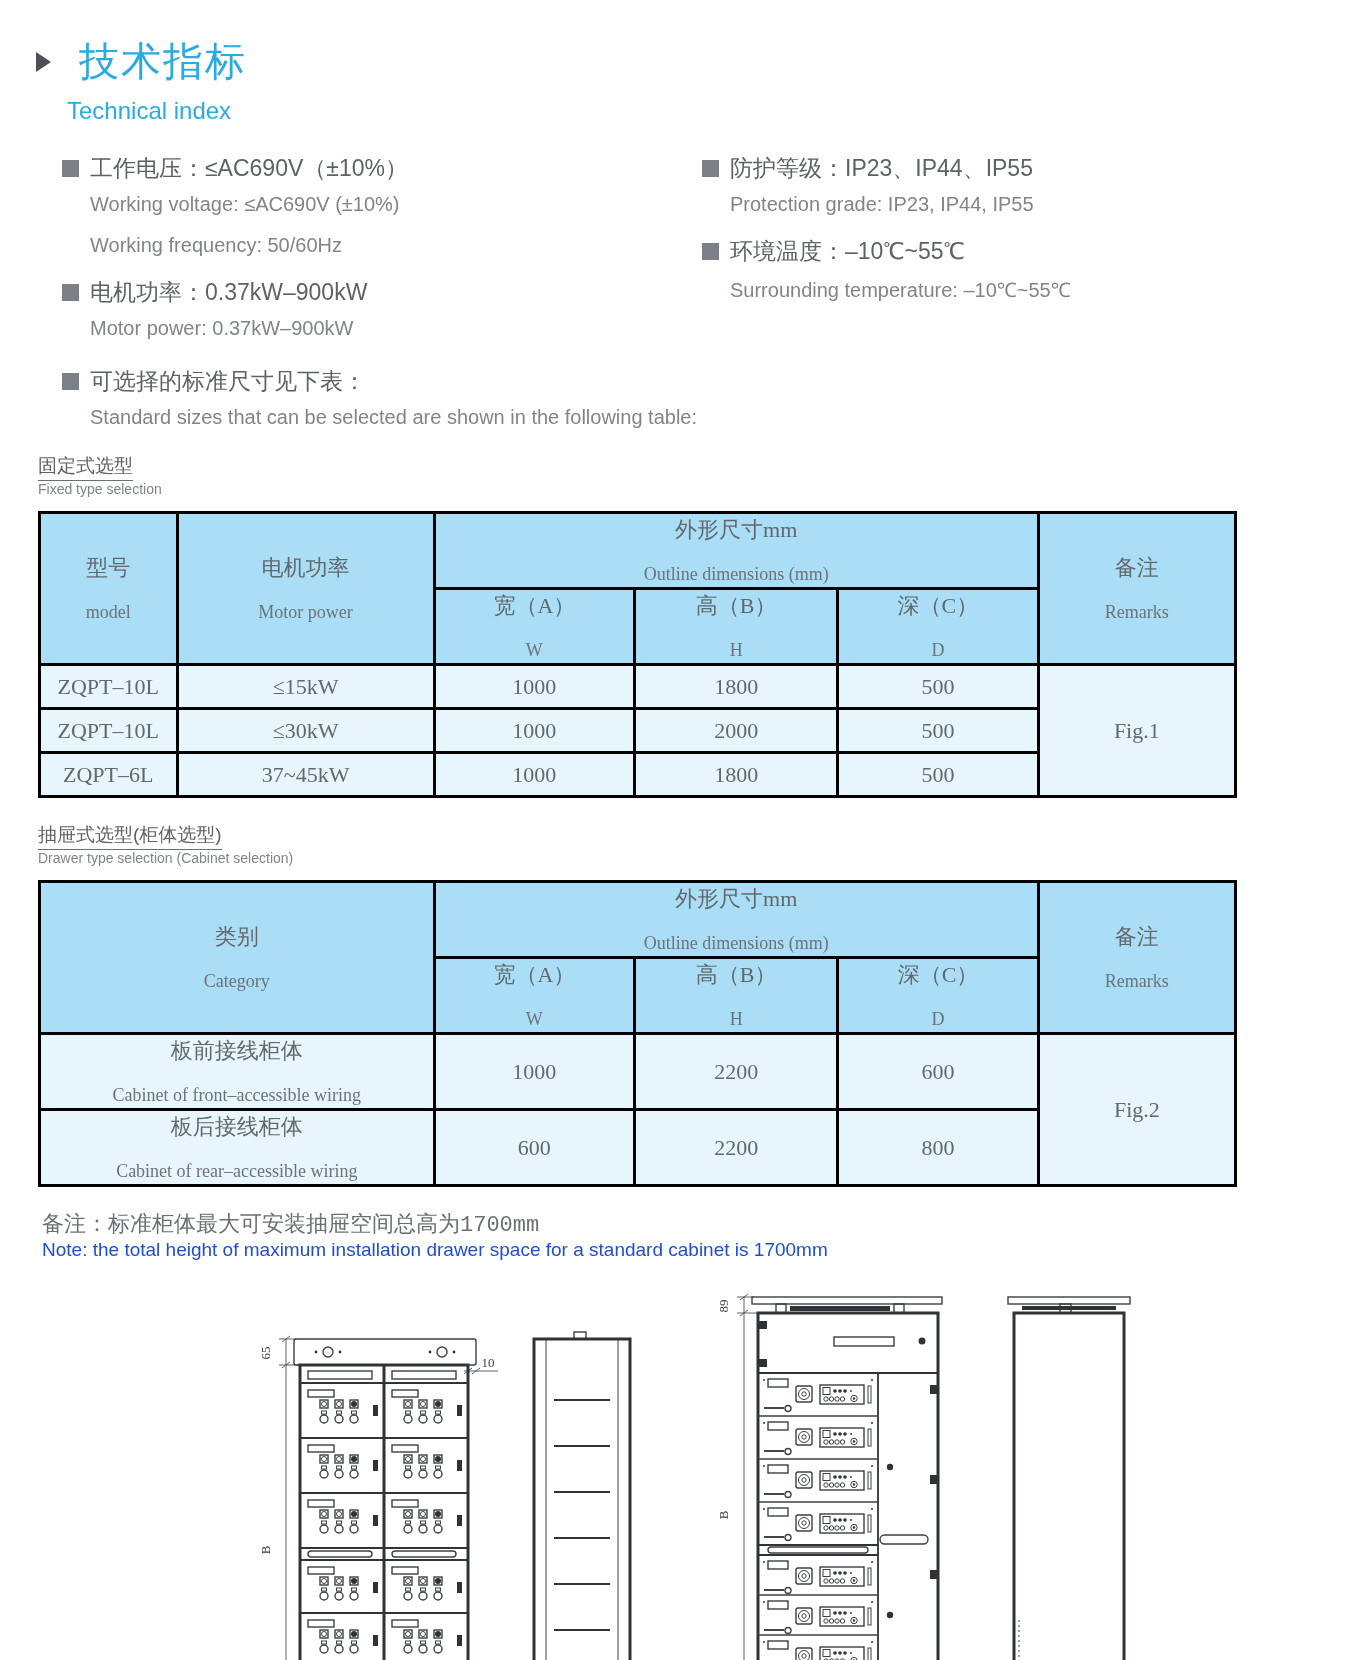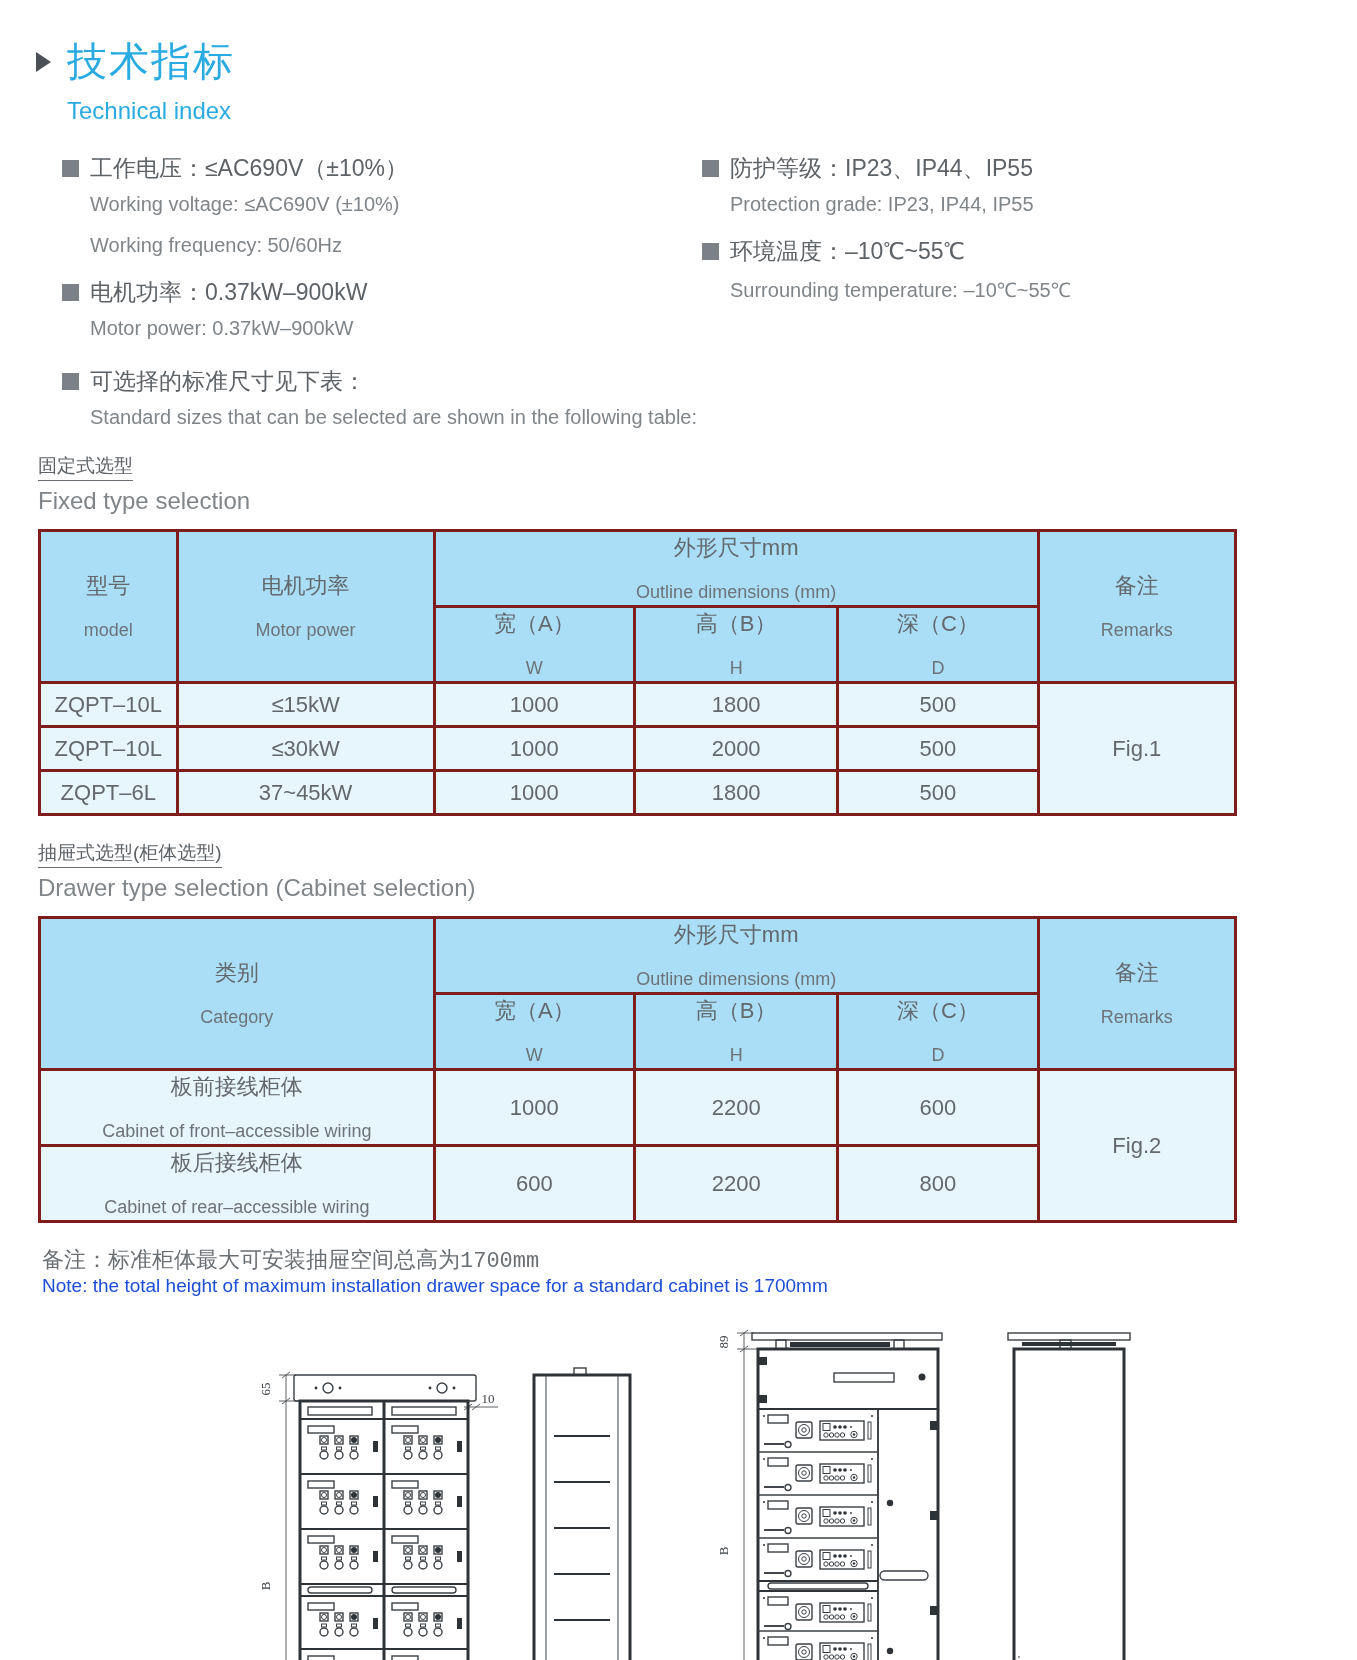--- a/index.html
+++ b/index.html
@@ -2,42 +2,42 @@
 <html><head>
 <meta charset="utf-8">
 <style>
   * { box-sizing: border-box; }
   html,body { margin:0; padding:0; background:#ffffff; }
   body { font-family: "Liberation Sans", sans-serif; color:#5d6267; }
   .page { width:1357px; min-height:1660px; background:#fff; position:relative; overflow:hidden; }
 
   
   .header { padding:34px 0 0 36px; }
-  .title-row { display:flex; align-items:center; gap:16px; }
+  .title-row { display:flex; align-items:center; gap:28px; }
   .tri { width:0; height:0; border-left:15px solid #4a5055; border-top:10px solid transparent; border-bottom:10px solid transparent; }
   .title-zh { font-size:40px; color:#29abe2; letter-spacing:2px; }
   .title-en { font-size:24px; color:#29abe2; margin:8px 0 0 31px; }
 
   
   .specs { display:flex; margin:26px 0 0 62px; }
   .spec-col-left { width:640px; }
   .spec-item { margin-bottom:4px; }
   .spec-zh { display:flex; align-items:center; gap:11px; font-size:23px; color:#5d6267; height:34px; }
   .bullet { width:17px; height:17px; background:#7b8186; flex:none; }
   .spec-en { font-size:20px; color:#7f8589; margin:8px 0 18px 28px; }
   .intro { margin:6px 0 0 62px; }
 
   
   .section { margin:24px 0 0 38px; }
   .sec-zh { font-size:19px; color:#5d6267; display:inline-block; border-bottom:1px solid #6a6f74; padding-bottom:1px; }
-  .sec-en { font-size:24px; color:#7f8589; margin-top:6px; }
+  .sec-en { font-size:14px; color:#7f8589; }
 
   
   table.spec { border-collapse:collapse; margin:14px 0 0 38px; width:1199px; table-layout:fixed; }
-  table.spec th, table.spec td { border:3px solid #7f1d1d; text-align:center; vertical-align:middle; padding:2px 4px; }
+  table.spec th, table.spec td { border:3px solid #000000; text-align:center; vertical-align:middle; padding:2px 4px;font-family:Liberation Serif, serif; }
   table.spec th { background:#a9def6; font-weight:normal; }
   table.spec td { background:#e7f5fd; }
   .c1 { font-size:22px; color:#63686d; line-height:1.25; }
   .c2 { font-size:18px; color:#6d7378; line-height:1.25; margin-top:19px; }
   .t1 tbody td { height:44px; font-size:22px; color:#63686d; }
   .t2 tbody td { height:58px; font-size:22px; color:#63686d; }
   .hdr-top { height:70px; }
   .hdr-sub { height:48px; }
 
   

